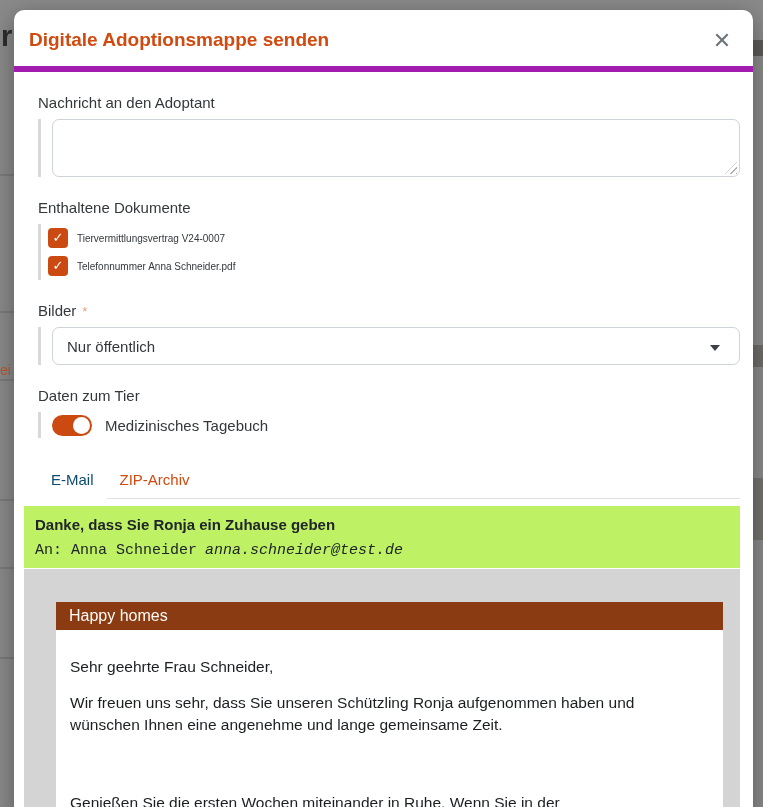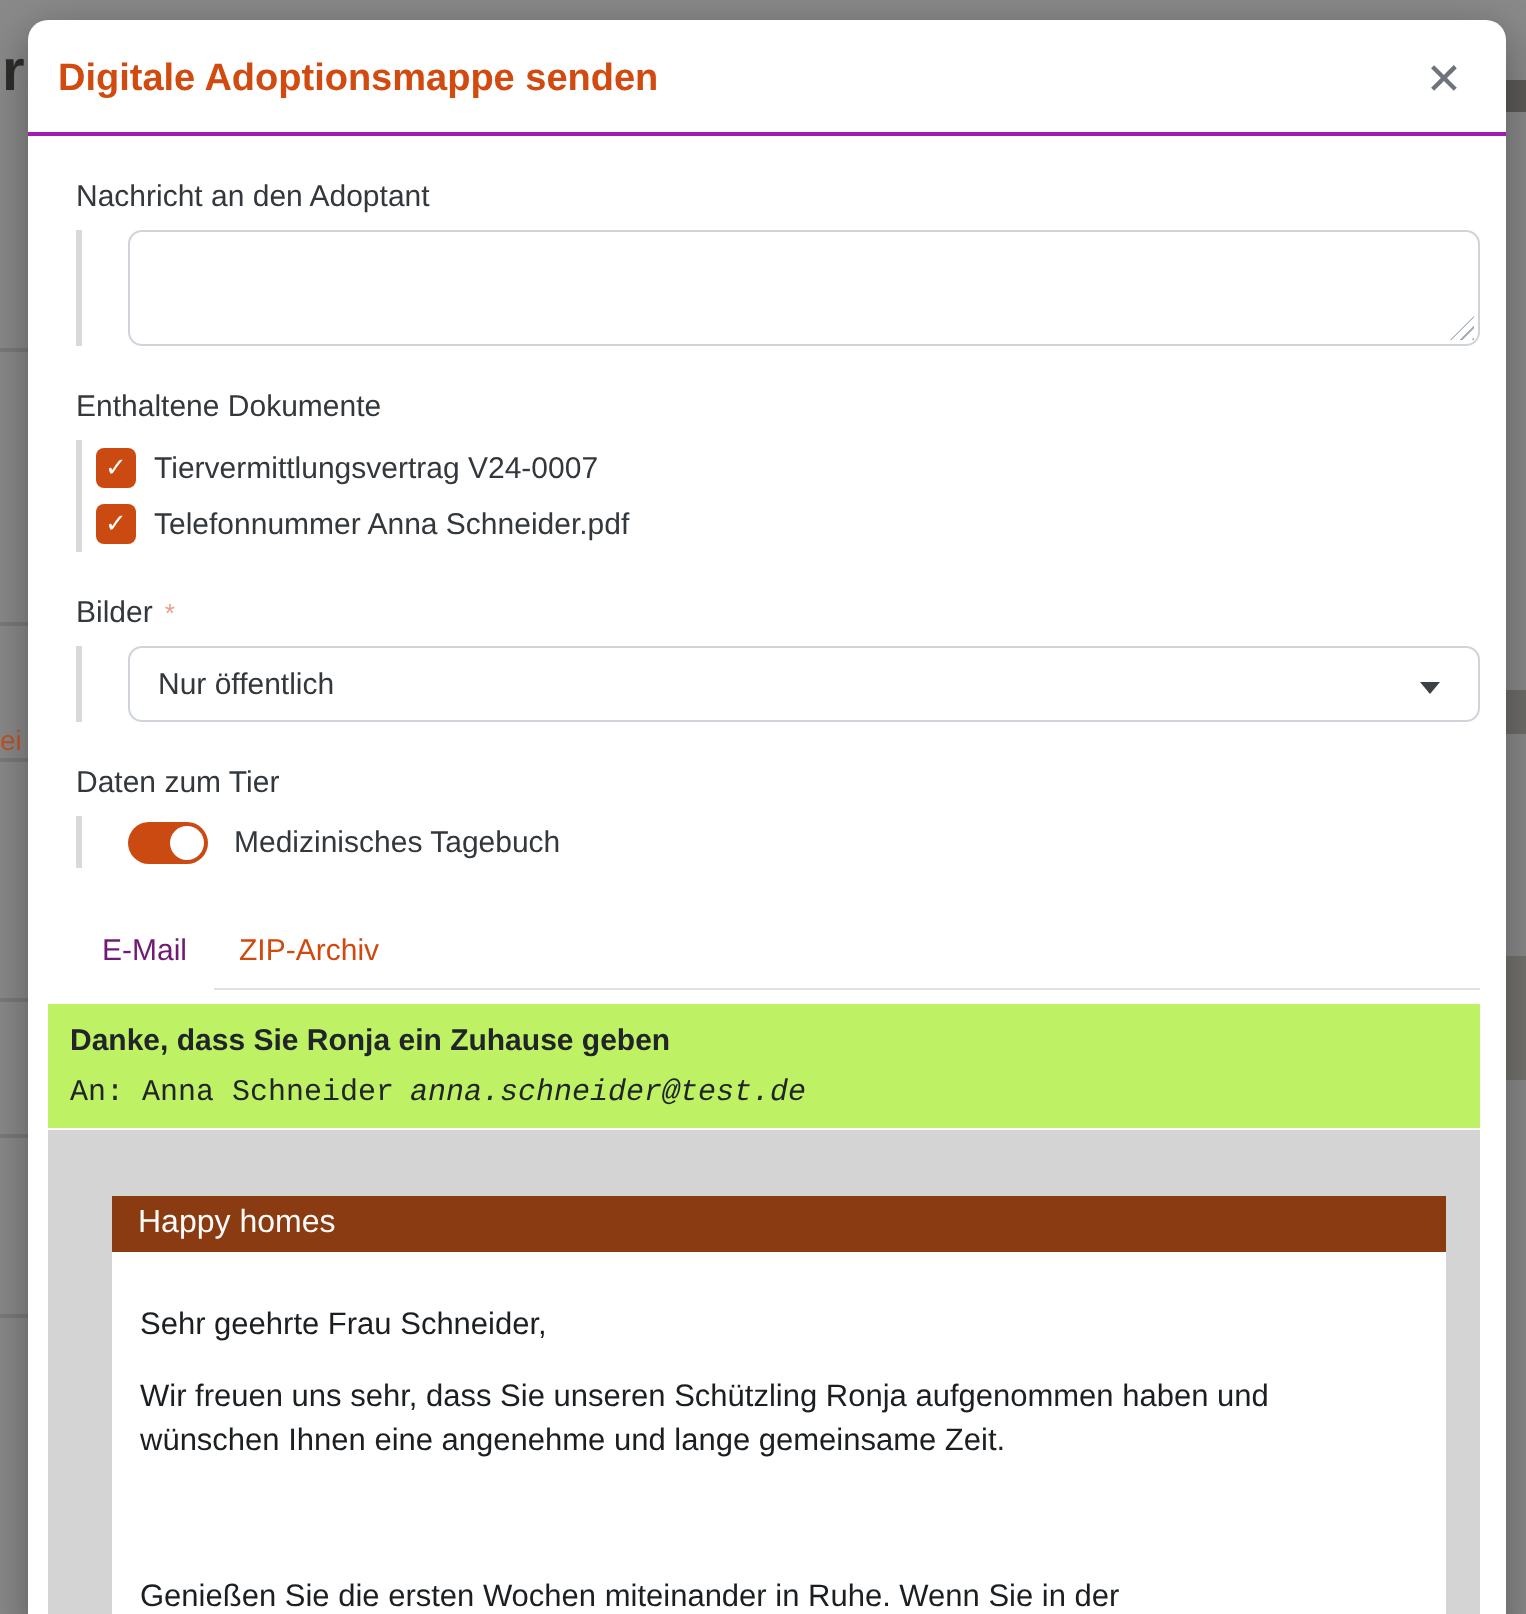--- a/index.html
+++ b/index.html
@@ -18,33 +18,33 @@
   .bg-line { position: absolute; left: 0; right: 0; height: 2px; background: #7b7b78; }
   .bg-block { position: absolute; left: 0; right: 0; }
   
   .modal {
     position: absolute; left: 14px; top: 10px; width: 739px; height: 810px;
     background: #ffffff; border-radius: 10px 10px 0 0;
     box-shadow: 0 6px 24px rgba(0,0,0,.35);
   }
   .modal-header {
     position: relative; padding: 19px 4px 15px 15px;
-    border-bottom: 2px solid #a21caf;
+    border-bottom: 6px solid #a21caf;
   }
   .modal-title { font-size: 19px; font-weight: 700; color: #d14a0f; }
   .close-btn {
     position: absolute; right: 16px; top: 16px; width: 30px; height: 30px;
     border: none; background: transparent; color: #6e7479;
     font-size: 22px; line-height: 30px; text-align: center; cursor: pointer;
     font-family: "DejaVu Sans", sans-serif;
   }
   .modal-body { padding: 0 13px 0 10px; }
   .field-label { margin: 22px 0 0 14px; font-size: 15px; color: #33383d; }
   .field-label .req { color: #e8a287; font-size: 13px; margin-left: 6px; }
-  .field-group { margin: 8px 0 0 14px; border-left: 3px solid #d9d9d9; padding-left: 23px; }
+  .field-group { margin: 8px 0 0 14px; border-left: 3px solid #d9d9d9; padding-left: 11px; }
   
   .msg-textarea {
     width: 100%; height: 58px; resize: none;
     border: 1px solid #ced4da; border-radius: 7px; padding: 8px 10px;
     font-family: inherit; font-size: 15px; color: #33383d; outline: none;
     display: block;
   }
   .ta-wrap { position: relative; }
   .resize-grip {
     position: absolute; right: 3px; bottom: 3px; width: 12px; height: 12px;
@@ -53,21 +53,21 @@
     pointer-events: none;
   }
   
   .checkbox-group { margin: 8px 0 0 14px; border-left: 3px solid #d9d9d9; padding-left: 7px; }
   .checkbox-row { display: flex; align-items: center; height: 28px; cursor: pointer; }
   .checkbox-box {
     width: 20px; height: 20px; border-radius: 4px; background: #cb4a12;
     color: #fff; font-size: 13px; font-weight: 700; line-height: 20px;
     text-align: center; flex: 0 0 20px;
   }
-  .checkbox-row .cb-label { margin-left: 9px; font-size: 15px; color: #33383d; }
+  .checkbox-row .cb-label { margin-left: 9px; font-size: 10px; color: #33383d; }
   
   .select-box {
     position: relative; height: 38px; border: 1px solid #ced4da; border-radius: 7px;
     background: #fff; display: flex; align-items: center; cursor: pointer;
   }
   .select-value { margin-left: 14px; font-size: 15px; color: #33383d; }
   .select-caret {
     position: absolute; right: 19px; top: 17px;
     width: 0; height: 0; border-left: 5px solid transparent;
     border-right: 5px solid transparent; border-top: 6px solid #3c4146;
@@ -82,21 +82,21 @@
     position: absolute; right: 2px; top: 2px; width: 17px; height: 17px;
     border-radius: 50%; background: #fff;
   }
   .toggle-row .tg-label { margin-left: 13px; font-size: 15px; color: #33383d; }
   
   .tabs { display: flex; margin: 24px 0 0 14px; border-bottom: 1px solid #dee2e6; }
   .tab {
     padding: 9px 13px 10px; font-size: 15px; color: #d1490f;
     cursor: pointer; margin-bottom: -1px; background: transparent;
   }
-  .tab.active { color: #701a75; background: #fff; border-bottom: 1px solid #ffffff; }
+  .tab.active { color: #0c4a6e; background: #fff; border-bottom: 1px solid #ffffff; }
   
   .preview-header {
     margin-top: 7px; background: #bef264; padding: 10px 12px 9px 11px;
   }
   .preview-subject { font-size: 15px; font-weight: 700; color: #212529; }
   .preview-to { margin-top: 9px; font-size: 15px; color: #212529; font-family: Liberation Mono, monospace; }
   .preview-to .to-email { font-style: italic; margin-left: 8px; }
   .preview-body {
     margin-top: 1px; background: #d4d4d4; height: 300px;
     padding: 33px 17px 0 32px; overflow: hidden;

